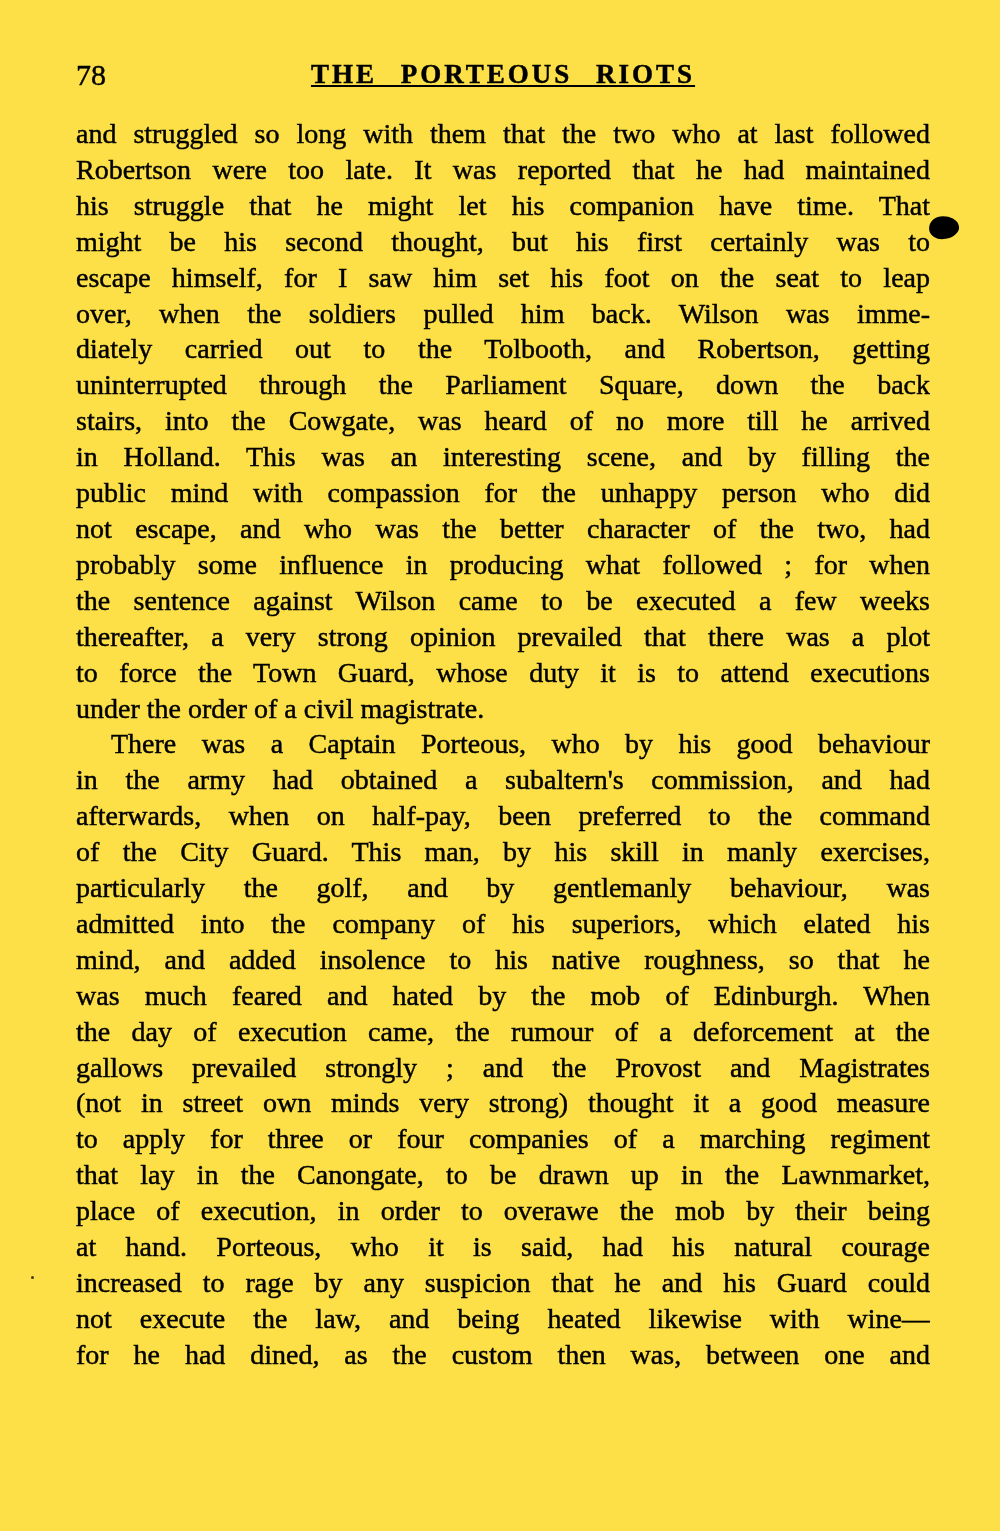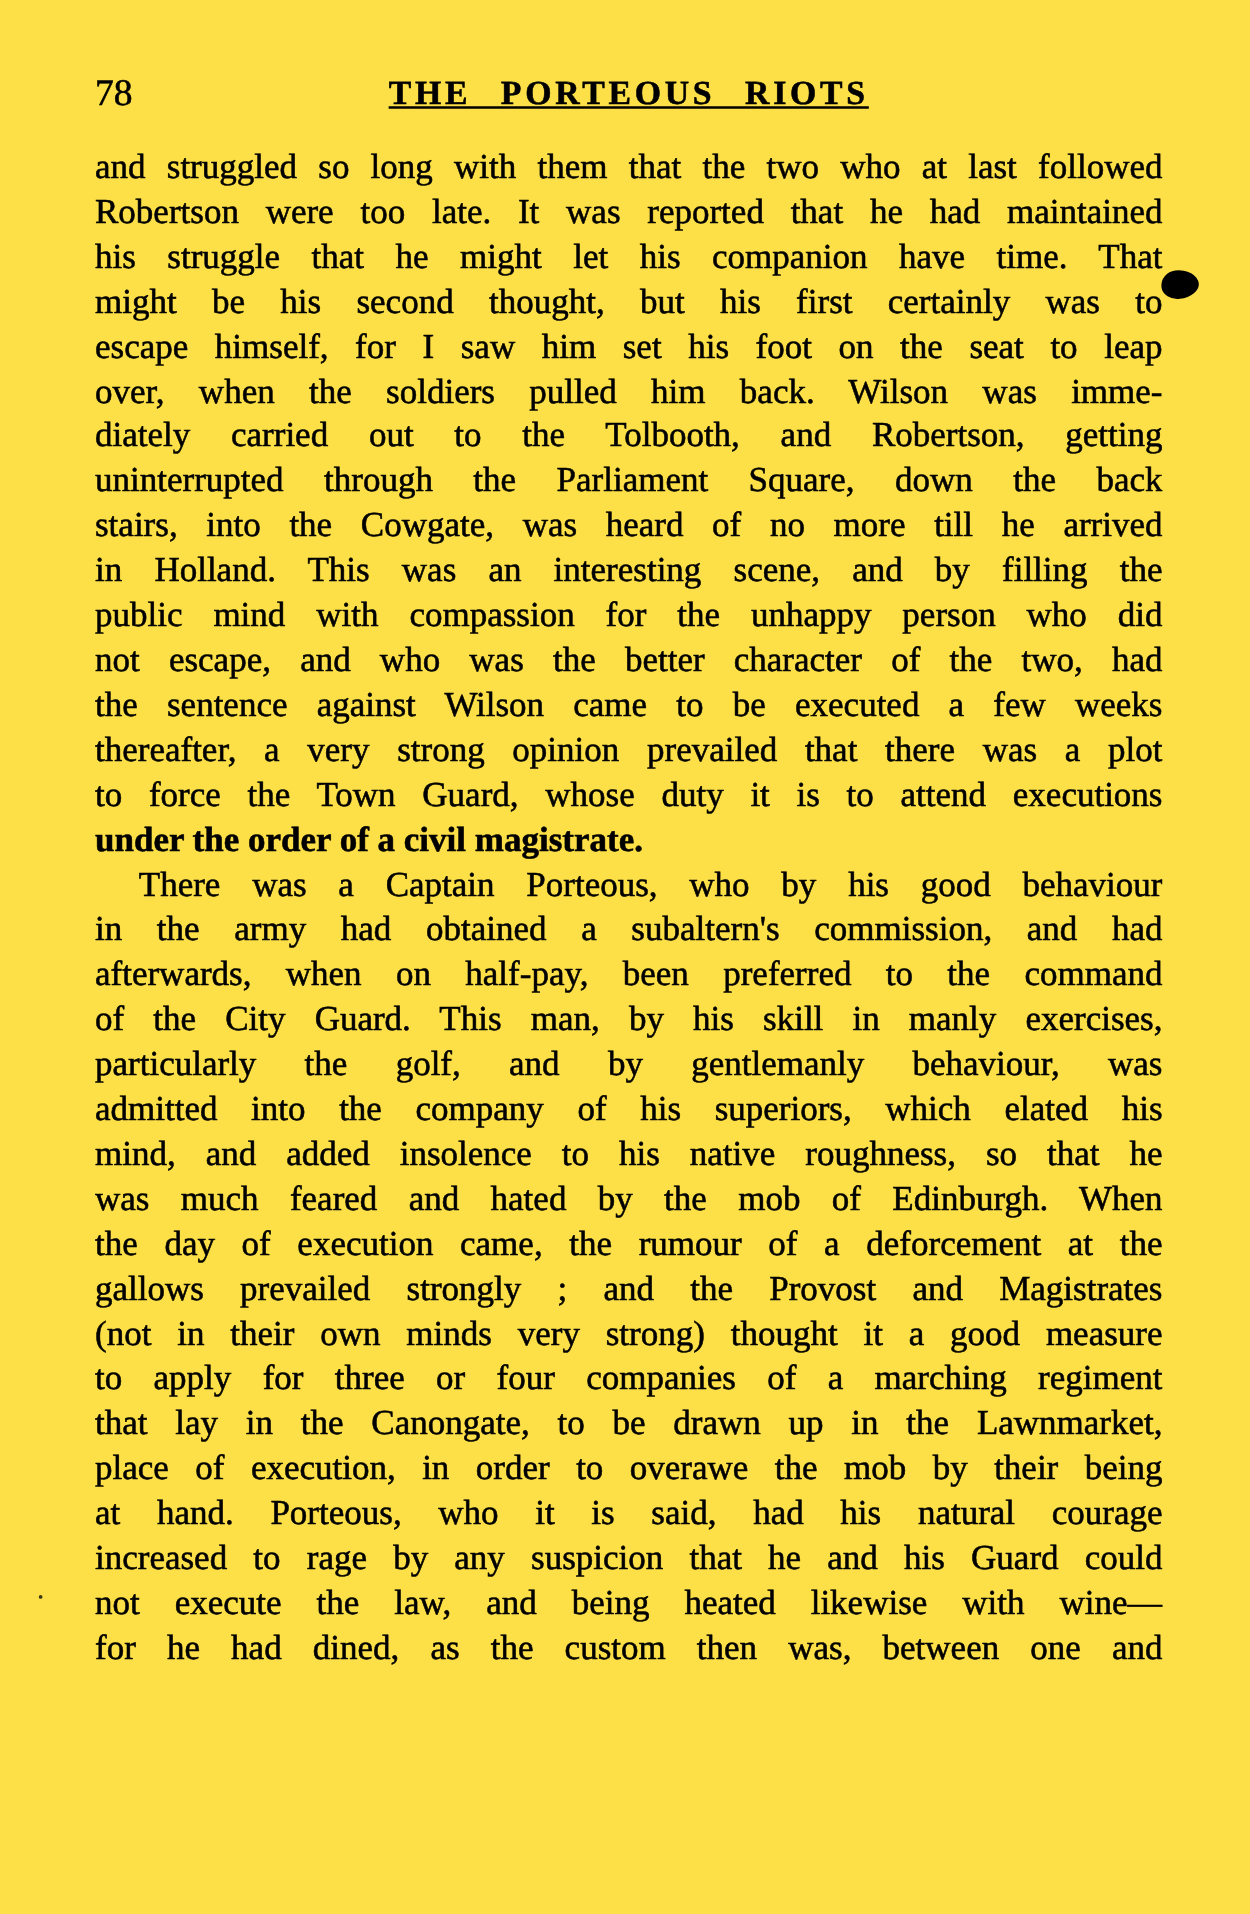--- a/index.html
+++ b/index.html
@@ -47,21 +47,21 @@
     width: 854px;
     font-size: 28px;
     line-height: 35.9px;
   }
   .line {
     text-align: justify;
     text-align-last: justify;
     white-space: nowrap;
     overflow: hidden;
   }
-  .line.short { text-align-last: left; font-weight: bold; }
+  .line.short { text-align-last: left; }
   .line.indent { padding-left: 35px; }
   .ink-blot {
     position: absolute;
     left: 929px;
     top: 216px;
     width: 30px;
     height: 23px;
     background: #000000;
     border-radius: 42% 58% 55% 45% / 52% 55% 45% 48%;
     transform: rotate(-7deg);
@@ -91,35 +91,36 @@
       <div class="line">his struggle that he might let his companion have time. That</div>
       <div class="line">might be his second thought, but his first certainly was to</div>
       <div class="line">escape himself, for I saw him set his foot on the seat to leap</div>
       <div class="line">over, when the soldiers pulled him back. Wilson was imme-</div>
       <div class="line">diately carried out to the Tolbooth, and Robertson, getting</div>
       <div class="line">uninterrupted through the Parliament Square, down the back</div>
       <div class="line">stairs, into the Cowgate, was heard of no more till he arrived</div>
       <div class="line">in Holland. This was an interesting scene, and by filling the</div>
       <div class="line">public mind with compassion for the unhappy person who did</div>
       <div class="line">not escape, and who was the better character of the two, had</div>
+      <div class="line">probably some influence in producing what followed ; for when</div>
       <div class="line">the sentence against Wilson came to be executed a few weeks</div>
       <div class="line">thereafter, a very strong opinion prevailed that there was a plot</div>
       <div class="line">to force the Town Guard, whose duty it is to attend executions</div>
       <div class="line short">under the order of a civil magistrate.</div>
       <div class="line indent">There was a Captain Porteous, who by his good behaviour</div>
       <div class="line">in the army had obtained a subaltern's commission, and had</div>
       <div class="line">afterwards, when on half-pay, been preferred to the command</div>
       <div class="line">of the City Guard. This man, by his skill in manly exercises,</div>
       <div class="line">particularly the golf, and by gentlemanly behaviour, was</div>
       <div class="line">admitted into the company of his superiors, which elated his</div>
       <div class="line">mind, and added insolence to his native roughness, so that he</div>
       <div class="line">was much feared and hated by the mob of Edinburgh. When</div>
       <div class="line">the day of execution came, the rumour of a deforcement at the</div>
       <div class="line">gallows prevailed strongly ; and the Provost and Magistrates</div>
-      <div class="line">(not in their own minds very strong) thought it a good measure</div>
+      <div class="line">(not in street own minds very strong) thought it a good measure</div>
       <div class="line">to apply for three or four companies of a marching regiment</div>
       <div class="line">that lay in the Canongate, to be drawn up in the Lawnmarket,</div>
       <div class="line">place of execution, in order to overawe the mob by their being</div>
       <div class="line">at hand. Porteous, who it is said, had his natural courage</div>
       <div class="line">increased to rage by any suspicion that he and his Guard could</div>
       <div class="line">not execute the law, and being heated likewise with wine—</div>
       <div class="line">for he had dined, as the custom then was, between one and</div>
     </div>
   <div class="ink-blot"></div>
   <div class="speck"></div>

